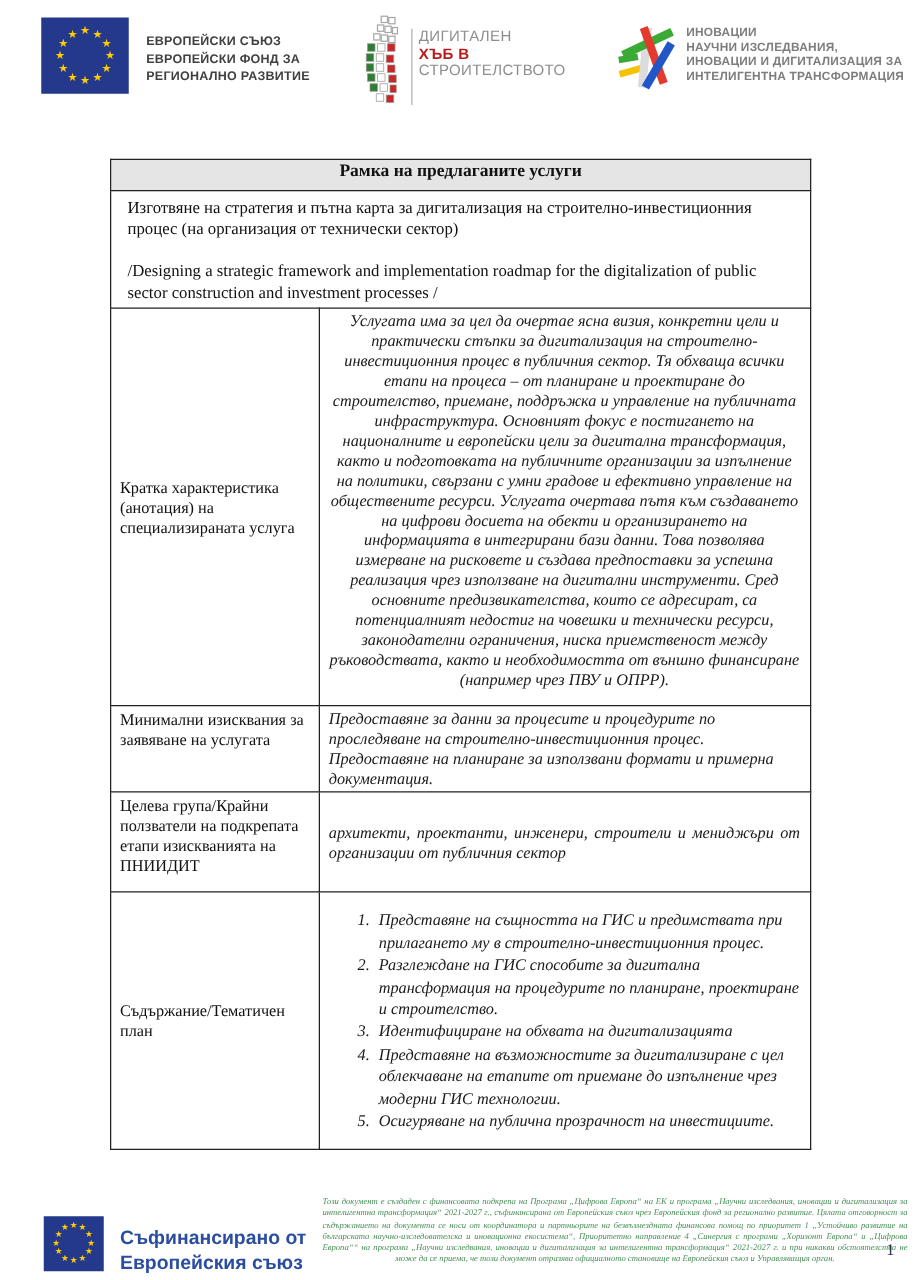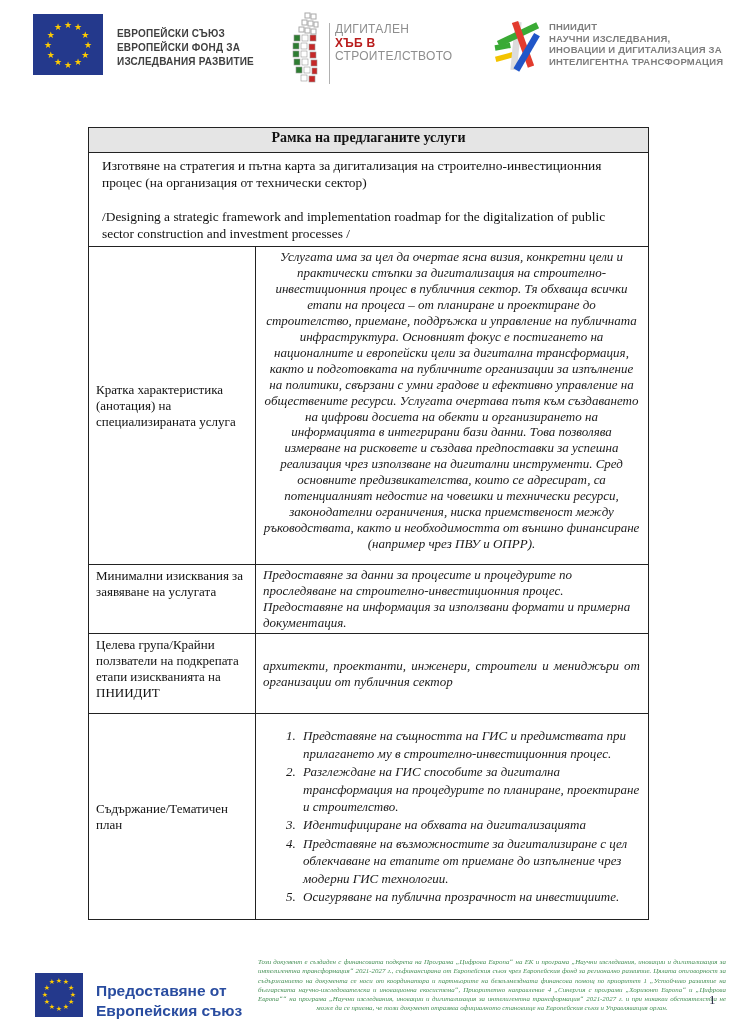--- a/index.html
+++ b/index.html
@@ -73,21 +73,21 @@
         <span class="star" style="--a: 180deg;">★</span>
         <span class="star" style="--a: 210deg;">★</span>
         <span class="star" style="--a: 240deg;">★</span>
         <span class="star" style="--a: 270deg;">★</span>
         <span class="star" style="--a: 300deg;">★</span>
         <span class="star" style="--a: 330deg;">★</span>
       </div>
     <div class="hdr-eu-text">
       <div>ЕВРОПЕЙСКИ СЪЮЗ</div>
       <div>ЕВРОПЕЙСКИ ФОНД ЗА</div>
-      <div>ИЗСЛЕДВАНИЯ РАЗВИТИЕ</div>
+      <div>РЕГИОНАЛНО РАЗВИТИЕ</div>
     </div>
   </div>
 
   <div class="hdr-hub">
     <svg width="30" height="72" viewBox="0 0 30 72">
       <g fill="none" stroke="#a8a8a8" stroke-width="1">
         <rect x="16" y="1" width="5" height="5"></rect>
           <rect x="22" y="2" width="5" height="5"></rect>
         <rect x="13" y="8" width="5" height="5"></rect>
           <rect x="19" y="9" width="5" height="5"></rect>
@@ -126,21 +126,21 @@
   <div class="hdr-prog">
     <svg width="48" height="56" viewBox="0 0 72 80">
       <line x1="4" y1="60" x2="30" y2="53" stroke="#f3c300" stroke-width="8"></line>
       <line x1="3" y1="43" x2="26" y2="39" stroke="#3aaa35" stroke-width="8"></line>
       <line x1="31" y1="76" x2="38" y2="4" stroke="#dcdcdc" stroke-width="10"></line>
       <line x1="8" y1="37" x2="67" y2="9" stroke="#3aaa35" stroke-width="10"></line>
       <line x1="33" y1="4" x2="57" y2="71" stroke="#e23b2e" stroke-width="10"></line>
       <line x1="66" y1="23" x2="35" y2="76" stroke="#2056c8" stroke-width="10"></line>
     </svg>
     <div class="hdr-prog-text">
-      <div>ПНИИДИТ</div>
+      <div>ИНОВАЦИИ</div>
       <div>НАУЧНИ ИЗСЛЕДВАНИЯ,</div>
       <div>ИНОВАЦИИ И ДИГИТАЛИЗАЦИЯ ЗА</div>
       <div>ИНТЕЛИГЕНТНА ТРАНСФОРМАЦИЯ</div>
     </div>
   </div>
 
   <table class="doc">
     <colgroup>
         <col style="width:167px">
         <col style="width:393px">
@@ -156,21 +156,21 @@
       </td>
     </tr>
     <tr class="r-annot">
       <td class="lbl">Кратка характеристика (анотация) на специализираната услуга</td>
       <td class="val">Услугата има за цел да очертае ясна визия, конкретни цели и практически стъпки за дигитализация на строително-инвестиционния процес в публичния сектор. Тя обхваща всички етапи на процеса – от планиране и проектиране до строителство, приемане, поддръжка и управление на публичната инфраструктура. Основният фокус е постигането на националните и европейски цели за дигитална трансформация, както и подготовката на публичните организации за изпълнение на политики, свързани с умни градове и ефективно управление на обществените ресурси. Услугата очертава пътя към създаването на цифрови досиета на обекти и организирането на информацията в интегрирани бази данни. Това позволява измерване на рисковете и създава предпоставки за успешна реализация чрез използване на дигитални инструменти. Сред основните предизвикателства, които се адресират, са потенциалният недостиг на човешки и технически ресурси, законодателни ограничения, ниска приемственост между ръководствата, както и необходимостта от външно финансиране (например чрез ПВУ и ОПРР).</td>
     </tr>
     <tr class="r-min">
       <td class="lbl">Минимални изисквания за заявяване на услугата</td>
       <td class="val">
         <div>Предоставяне за данни за процесите и процедурите по проследяване на строително-инвестиционния процес.</div>
-        <div>Предоставяне на информация за използвани формати и примерна документация.</div>
+        <div>Предоставяне на планиране за използвани формати и примерна документация.</div>
       </td>
     </tr>
     <tr class="r-target">
       <td class="lbl">Целева група/Крайни ползватели на подкрепата етапи изискванията на ПНИИДИТ</td>
       <td class="val">архитекти, проектанти, инженери, строители и мениджъри от организации от публичния сектор</td>
     </tr>
     <tr class="r-plan">
       <td class="lbl">Съдържание/Тематичен план</td>
       <td class="val">
         <ol>
@@ -193,19 +193,19 @@
       <span class="star" style="--a: 120deg;">★</span>
       <span class="star" style="--a: 150deg;">★</span>
       <span class="star" style="--a: 180deg;">★</span>
       <span class="star" style="--a: 210deg;">★</span>
       <span class="star" style="--a: 240deg;">★</span>
       <span class="star" style="--a: 270deg;">★</span>
       <span class="star" style="--a: 300deg;">★</span>
       <span class="star" style="--a: 330deg;">★</span>
     </div>
   <div class="ftr-cofin">
-    <div>Предоставяне от</div>
+    <div>Съфинансирано от</div>
     <div>Европейския съюз</div>
   </div>
   <div class="ftr-disclaimer">Този документ е създаден с финансовата подкрепа на Програма „Цифрова Европа“ на ЕК и програма „Научни изследвания, иновации и дигитализация за интелигентна трансформация“ 2021-2027 г., съфинансирана от Европейския съюз чрез Европейския фонд за регионално развитие. Цялата отговорност за съдържанието на документа се носи от координатора и партньорите на безвъзмездната финансова помощ по приоритет 1 „Устойчиво развитие на българската научно-изследователска и иновационна екосистема“, Приоритетно направление 4 „Синергия с програми „Хоризонт Европа“ и „Цифрова Европа““ на програма „Научни изследвания, иновации и дигитализация за интелигентна трансформация“ 2021-2027 г. и при никакви обстоятелства не може да се приема, че този документ отразява официалното становище на Европейския съюз и Управляващия орган.</div>
   <div class="ftr-pagenum">1</div>
 
 </div>
 
 </body></html>

